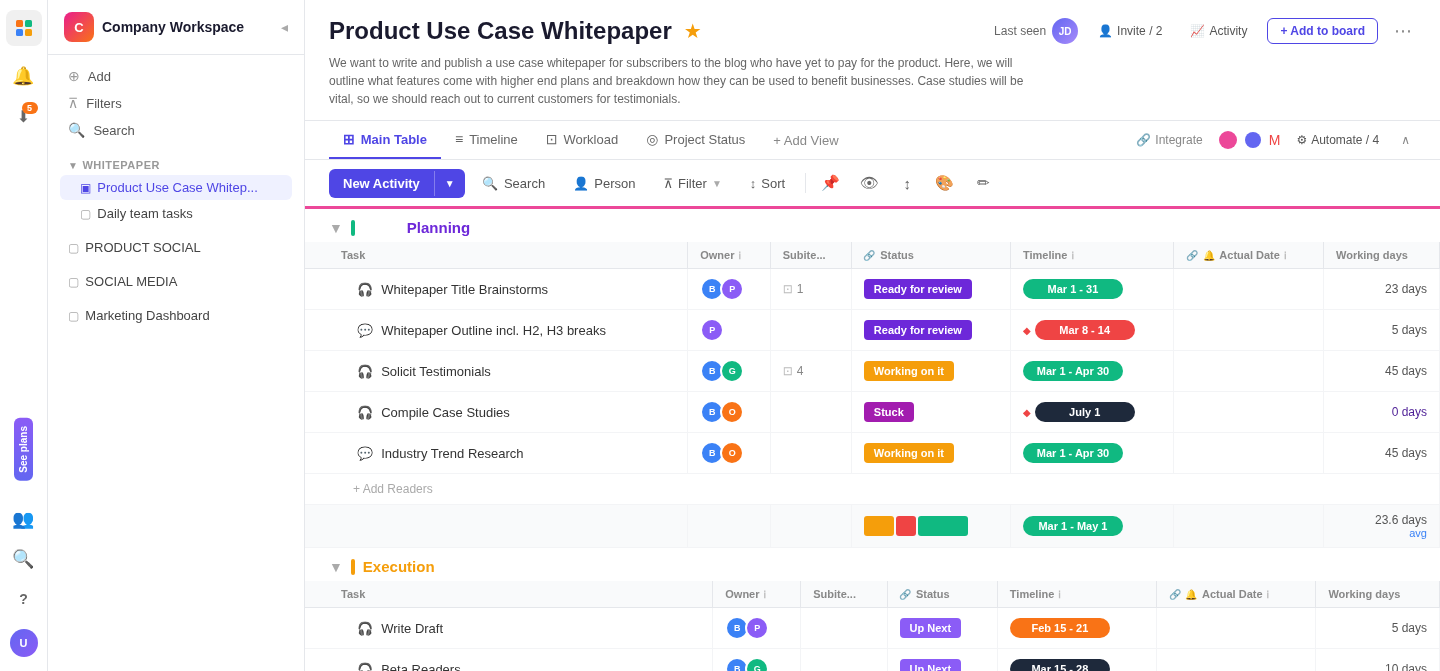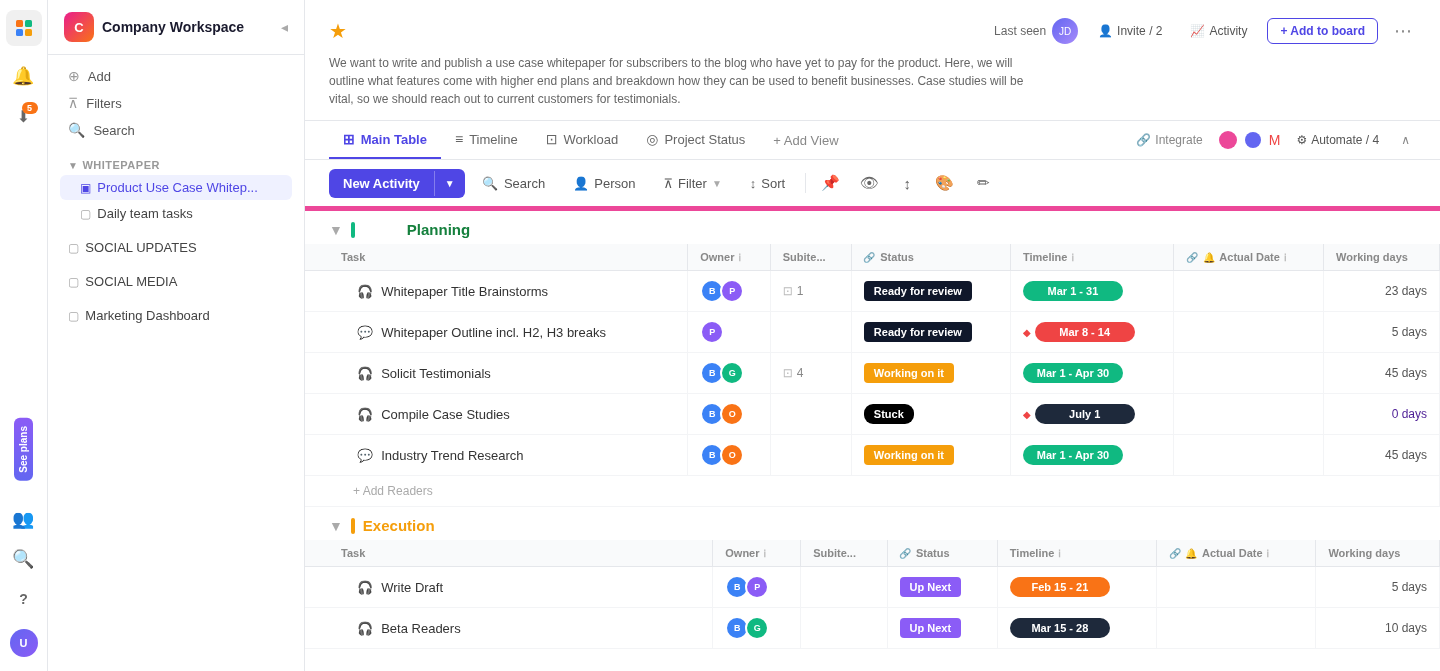--- a/index.html
+++ b/index.html
@@ -130,21 +130,21 @@
       display: flex; align-items: center; gap: 12px;
     }
     .last-seen {
       display: flex; align-items: center; gap: 6px;
       font-size: 12px; color: #666;
     }
     .avatar-circle {
       width: 26px; height: 26px; border-radius: 50%;
       background: linear-gradient(135deg, #6366f1, #a78bfa);
       display: flex; align-items: center; justify-content: center;
-      color: white; font-size: 10px; font-weight: normal;
+      color: white; font-size: 10px; font-weight: bold;
     }
     .invite-btn {
       display: flex; align-items: center; gap: 4px;
       font-size: 12px; color: #555; cursor: pointer;
       padding: 4px 8px; border-radius: 6px;
     }
     .activity-btn {
       display: flex; align-items: center; gap: 4px;
       font-size: 12px; color: #555; cursor: pointer;
       padding: 4px 8px; border-radius: 6px;
@@ -192,21 +192,21 @@
       display: flex; align-items: center; gap: 4px;
       padding: 4px 8px; border-radius: 6px; cursor: pointer;
       font-size: 12px; color: #555;
     }
     .collapse-btn { padding: 4px 6px; cursor: pointer; color: #888; }
 
     
     .toolbar {
       display: flex; align-items: center; gap: 8px;
       padding: 8px 24px;
-      border-bottom: 5px solid #ec4899;
+      border-bottom: 3px solid #ec4899;
     }
     .new-activity-btn {
       display: flex; align-items: center; gap: 0;
       background: #4f46e5; color: white;
       border-radius: 6px; font-size: 13px; font-weight: 600;
       cursor: pointer; overflow: hidden;
     }
     .new-activity-main {
       padding: 7px 14px;
     }
@@ -238,21 +238,21 @@
     .group { margin-bottom: 0; }
     .group-header {
       display: flex; align-items: center; gap: 8px;
       padding: 10px 24px 6px;
       position: sticky; left: 0;
     }
     .group-toggle { color: #aaa; font-size: 14px; cursor: pointer; }
     .group-name {
       font-size: 15px; font-weight: 600;
     }
-    .group-name.planning { color: #15803d; padding-left: 44px; }
+    .group-name.planning { color: #6d28d9; padding-left: 44px; }
     .group-name.execution { color: #f59e0b; }
     table { width: 100%; border-collapse: collapse; min-width: 900px; }
     thead th {
       background: #f9fafb;
       padding: 6px 12px;
       font-size: 11px; font-weight: 600; color: #888;
       border-bottom: 1px solid #e5e7eb;
       border-right: 1px solid #e5e7eb;
       white-space: nowrap;
       text-align: left;
@@ -269,23 +269,23 @@
 
     .task-name { display: flex; align-items: center; gap: 8px; }
     tr { position: relative; }
 
     .status-badge {
       display: inline-flex; align-items: center; justify-content: center;
       padding: 4px 10px; border-radius: 4px;
       font-size: 11px; font-weight: 600; color: white;
       white-space: nowrap;
     }
-    .status-ready { background: #0f172a; }
+    .status-ready { background: #6d28d9; }
     .status-working { background: #f59e0b; }
-    .status-stuck { background: #000000; border-radius: 9px; }
+    .status-stuck { background: #a21caf; }
     .status-up-next { background: #8b5cf6; }
 
     .timeline-badge {
       display: inline-flex; align-items: center; justify-content: center;
       padding: 4px 12px; border-radius: 20px;
       font-size: 11px; font-weight: 600; color: white;
       white-space: nowrap;
       min-width: 100px; text-align: center;
     }
     .tl-green { background: #10b981; }
@@ -421,21 +421,21 @@
     </div>
     <div class="nav-item nav-item-indent">
       <span class="nav-item-icon">▢</span>
       <span>Daily team tasks</span>
     </div>
   </div>
 
   <div class="sidebar-section">
     <div class="nav-item">
       <span class="nav-item-icon">▢</span>
-      <span>SOCIAL UPDATES</span>
+      <span>PRODUCT SOCIAL</span>
     </div>
   </div>
 
   <div class="sidebar-section">
     <div class="nav-item">
       <span class="nav-item-icon">▢</span>
       <span>SOCIAL MEDIA</span>
     </div>
   </div>
 
@@ -444,20 +444,21 @@
       <span class="nav-item-icon">▢</span>
       <span>Marketing Dashboard</span>
     </div>
   </div>
 </div>
 
 <div class="main-content">
 
   <div class="page-header">
     <div class="page-title-row">
+      <span class="page-title">Product Use Case Whitepaper</span>
       <span class="star-icon">★</span>
       <div class="header-actions">
         <div class="last-seen">
           <span>Last seen</span>
           <div class="avatar-circle">JD</div>
         </div>
         <div class="invite-btn">
           <span>👤</span>
           <span>Invite / 2</span>
         </div>
@@ -725,20 +726,42 @@
             <td>
               <span class="timeline-badge tl-green">Mar 1 - Apr 30</span>
             </td>
             <td></td>
             <td class="days-text">45 days</td>
           </tr>
           <tr class="add-activity-row">
             <td colspan="7">+ Add Readers</td>
           </tr>
 
+          <tr class="summary-row">
+            <td></td>
+            <td></td>
+            <td></td>
+            <td>
+              <div class="summary-bars">
+                <div class="summary-bar" style="background:#f59e0b; width:30px;"></div>
+                <div class="summary-bar" style="background:#ef4444; width:20px;"></div>
+                <div class="summary-bar" style="background:#10b981; width:50px;"></div>
+              </div>
+            </td>
+            <td>
+              <span class="timeline-badge tl-green">Mar 1 - May 1</span>
+            </td>
+            <td></td>
+            <td>
+              <div class="summary-avg">
+                <div>23.6 days</div>
+                <div class="avg-label">avg</div>
+              </div>
+            </td>
+          </tr>
         </tbody>
       </table>
     </div>
 
     <div class="group">
       <div class="group-header">
         <span class="group-toggle">▼</span>
         <span class="group-color-bar bar-execution"></span>
         <span class="group-name execution">Execution</span>
       </div>

